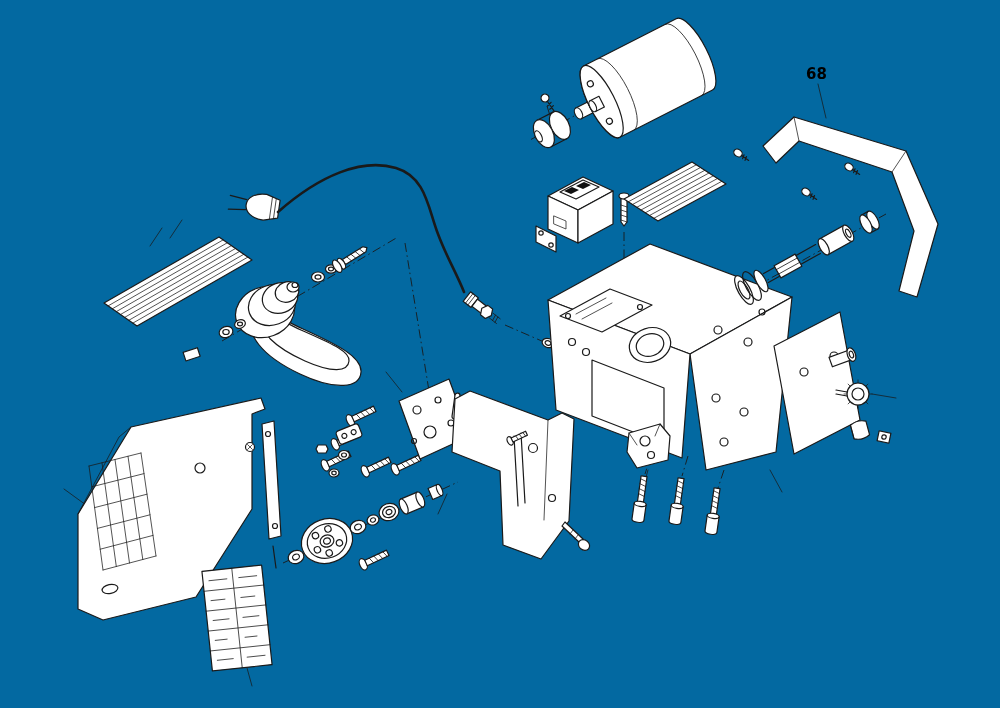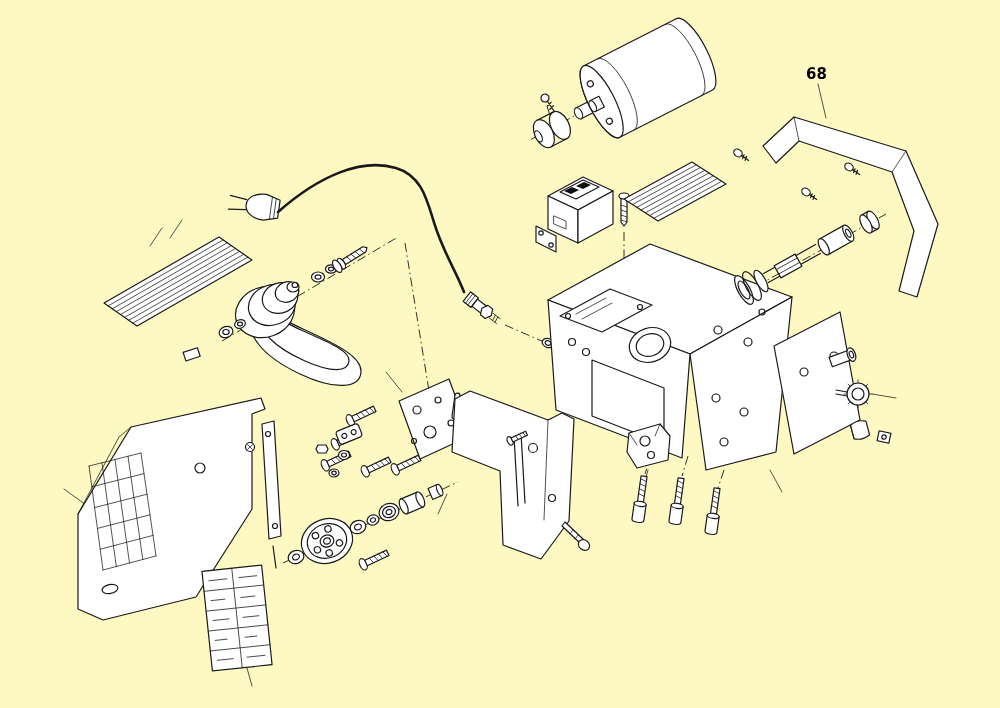--- a/index.html
+++ b/index.html
@@ -1,16 +1,16 @@
 <!DOCTYPE html>
 <html><head>
 <meta charset="utf-8">
 <style>
   html,body{margin:0;padding:0;background:#ffffff;}
-  .page{position:relative;width:1000px;height:708px;background:#fef9c3;overflow:hidden;
+  .page{position:relative;width:1000px;height:708px;background:#0369a1;overflow:hidden;
         font-family:"DejaVu Sans",sans-serif;}
   svg{display:block;}
   .s  {stroke:#1a1a1a;fill:none;stroke-width:1.2;stroke-linecap:round;stroke-linejoin:round;}
   .sf {stroke:#1a1a1a;fill:#ffffff;stroke-width:1.2;stroke-linecap:round;stroke-linejoin:round;}
   .thin{stroke-width:0.75;}
   .thick{stroke-width:2.6;}
   .dd {stroke:#1a1a1a;fill:none;stroke-width:0.9;stroke-dasharray:9 3.5 1.5 3.5;}
   .blk{fill:#111111;stroke:none;}
   text.callout{font-family:"DejaVu Sans",sans-serif;font-weight:bold;font-size:15px;fill:#000;}
 </style>

